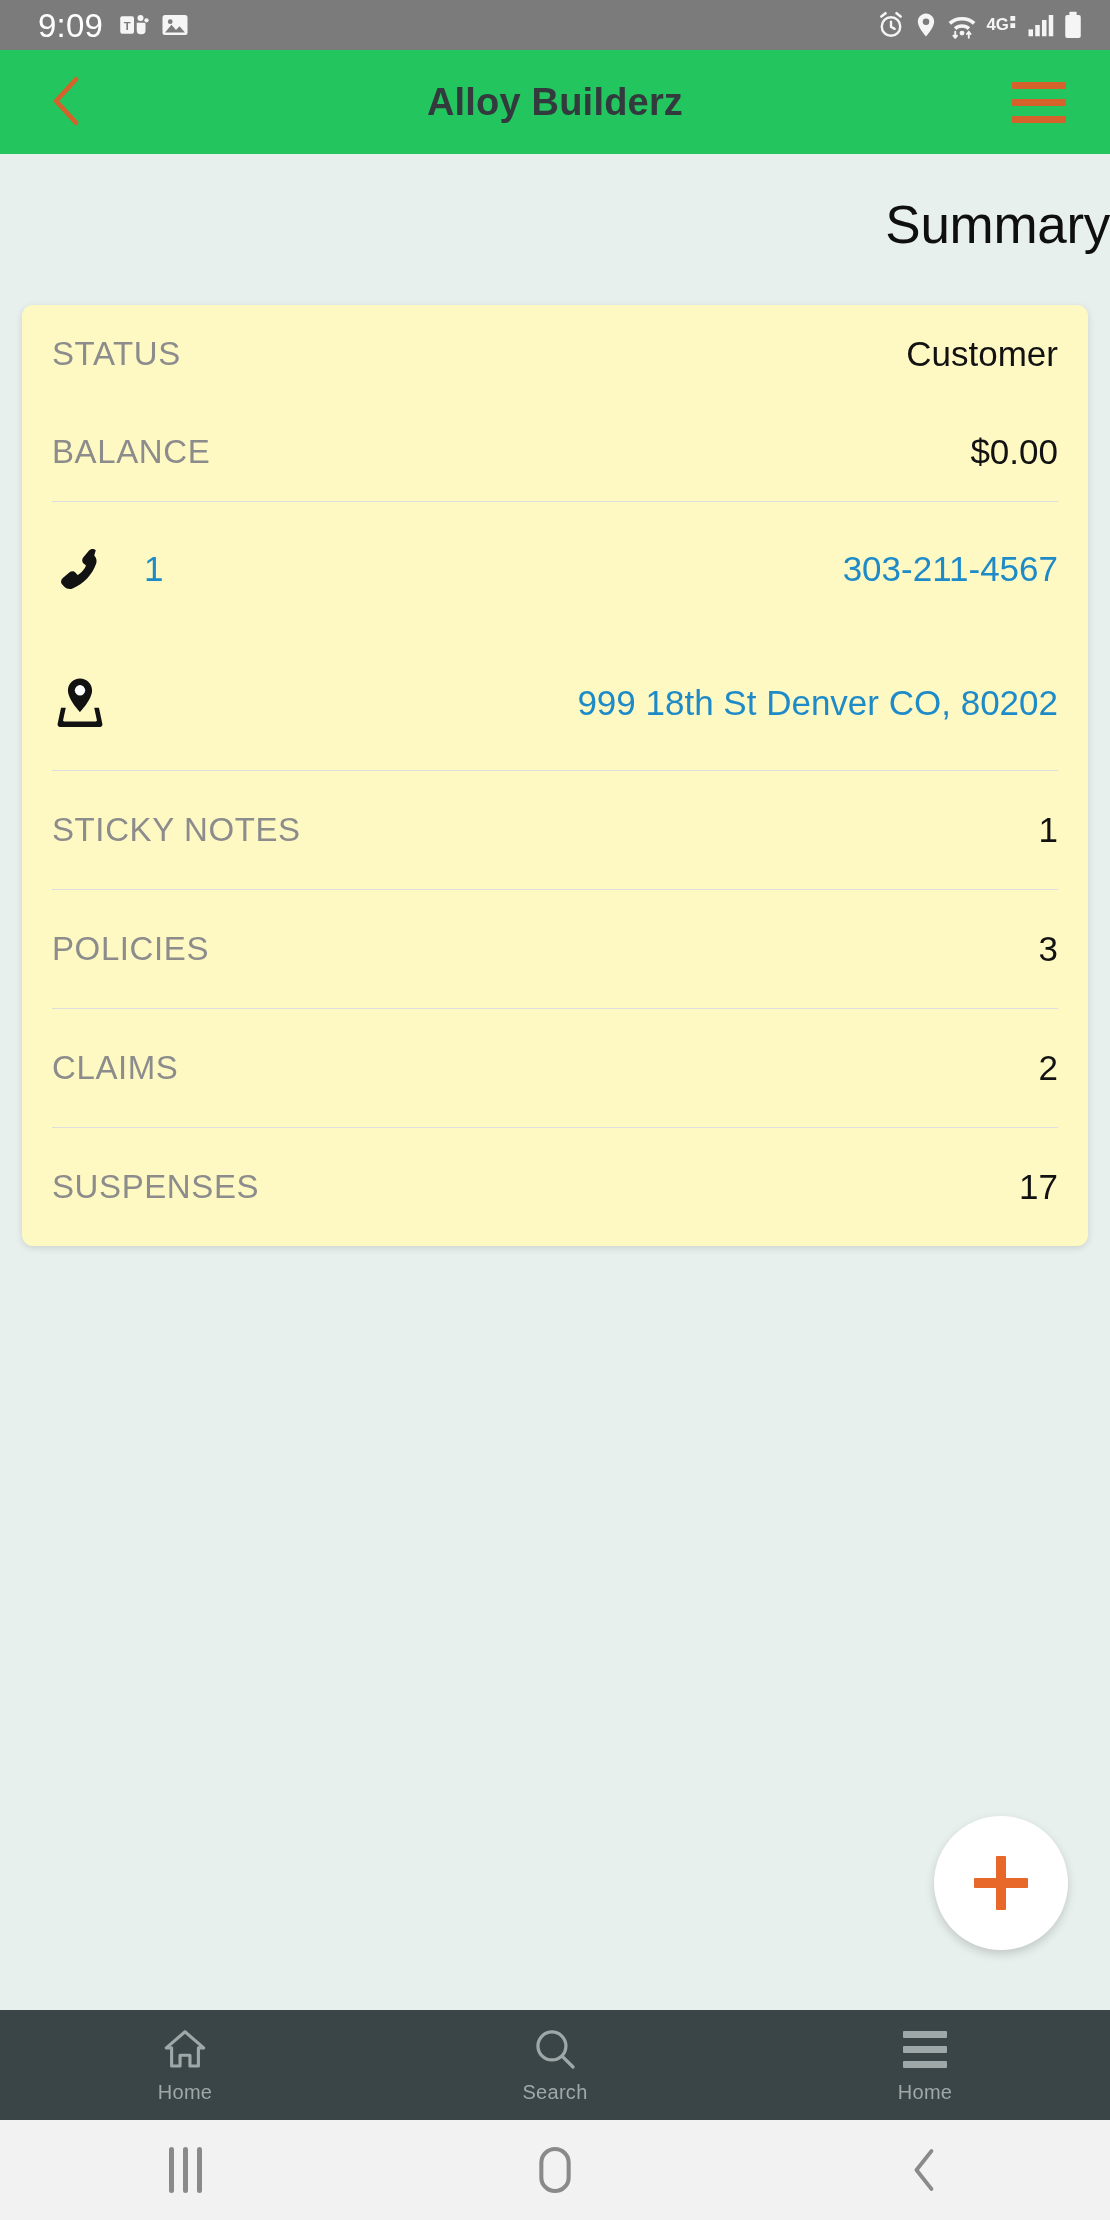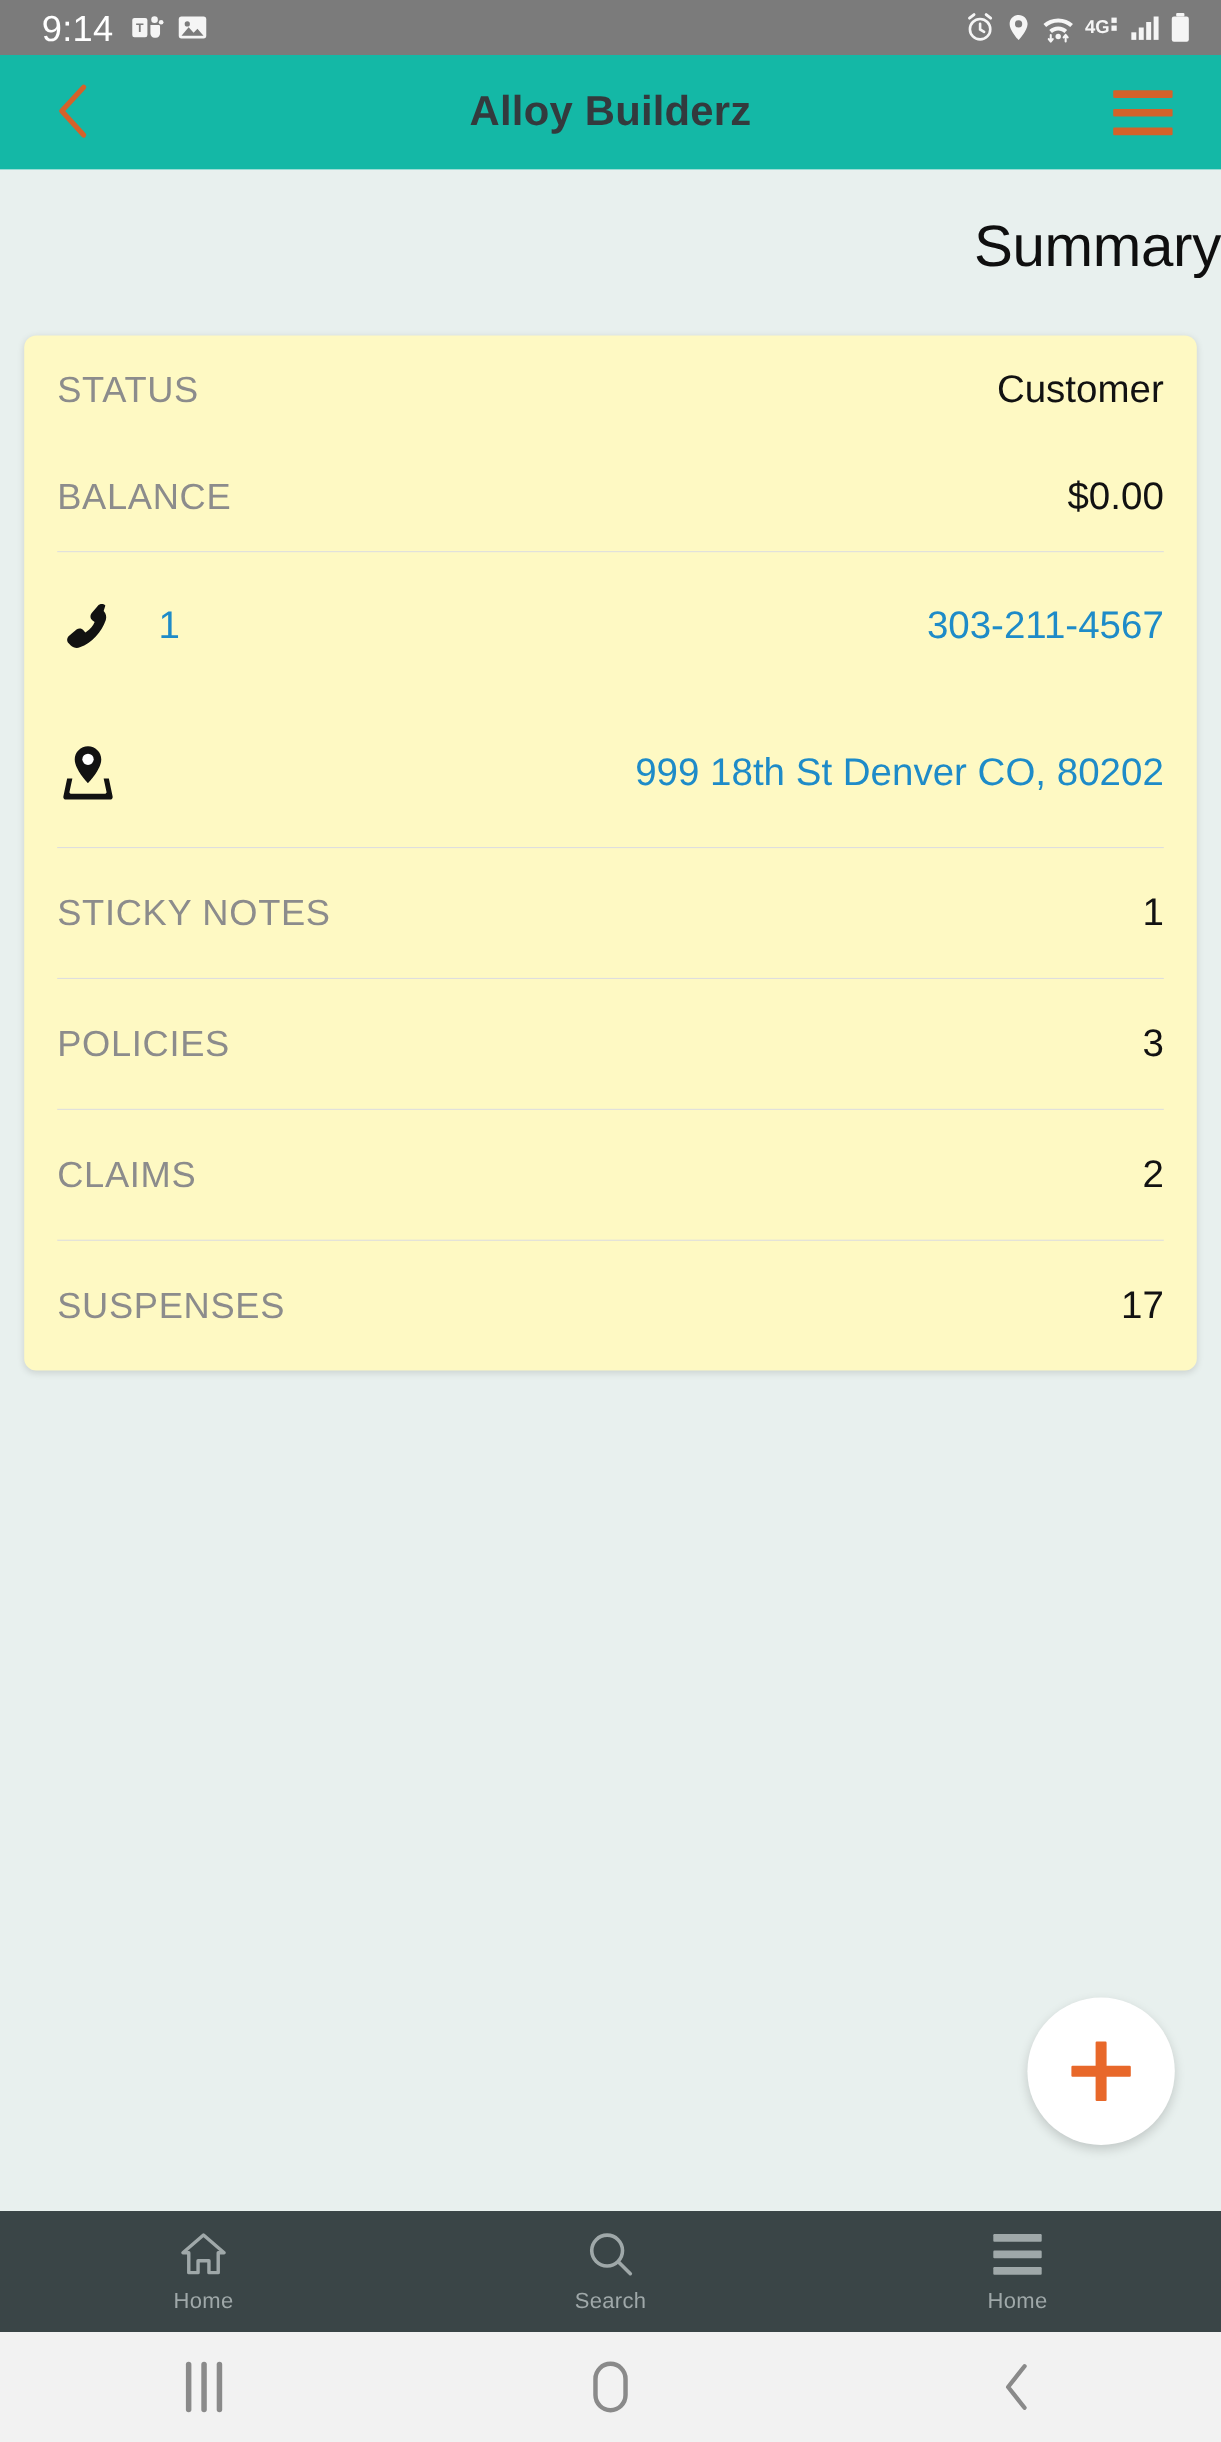--- a/index.html
+++ b/index.html
@@ -49,21 +49,21 @@
     display: flex;
     align-items: center;
     gap: 6px;
   }
   .sb-ico { display: block; opacity: 0.93; }
   .sb-ico svg { display: block; }
 
   
   .app-header {
     height: 104px;
-    background: #14b8a6;
+    background: #22c55e;
     display: flex;
     align-items: center;
     padding: 0 34px 0 30px;
     flex: 0 0 auto;
     position: relative;
     z-index: 3;
   }
   .back-btn {
     width: 74px;
     height: 74px;
@@ -285,21 +285,21 @@
     background: #8a8a8a;
     border-radius: 3px;
   }
 </style>
 </head>
 <body>
 
 <div class="phone">
 
   <div class="status-bar">
-    <span class="status-clock">9:14</span>
+    <span class="status-clock">9:09</span>
 
     <div class="status-left-icons">
       <span class="sb-ico">
         <svg width="30" height="30" viewBox="0 0 24 24">
           <rect x="1" y="5" width="11" height="14" rx="1.6" fill="#fff"></rect>
           <text x="6.5" y="15.6" font-size="9" font-family="Liberation Sans, sans-serif" font-weight="bold" fill="#7b7b7b" text-anchor="middle">T</text>
           <circle cx="17.2" cy="6.3" r="2.4" fill="#fff"></circle>
           <path d="M14.2 10.2h6a1 1 0 0 1 1 1v5.2a3 3 0 0 1-3 3h-1a3 3 0 0 1-3-3z" fill="#fff"></path>
           <circle cx="22" cy="8.2" r="1.7" fill="#fff"></circle>
         </svg>

